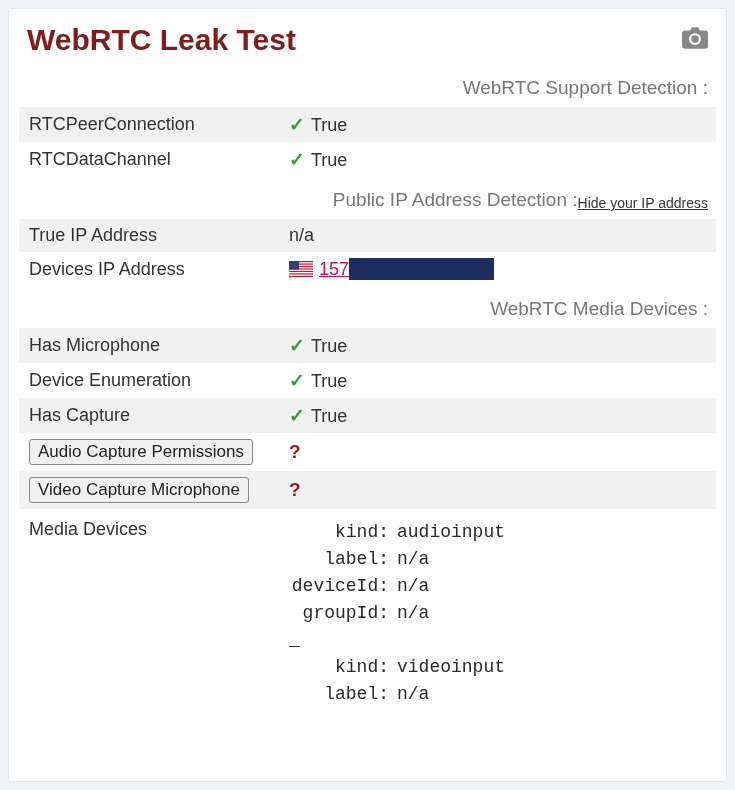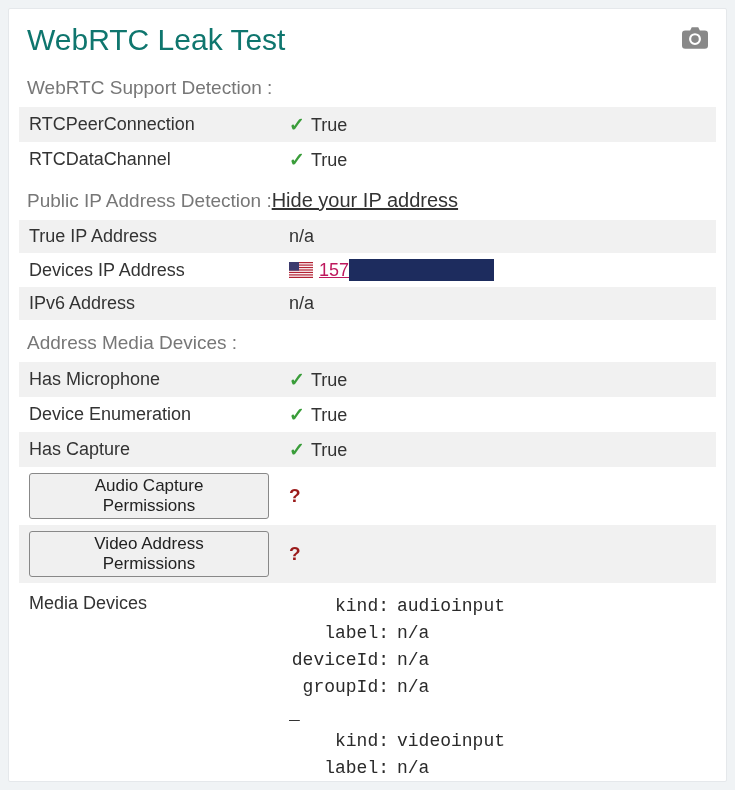--- a/index.html
+++ b/index.html
@@ -19,56 +19,56 @@
       padding-bottom: 4px;
     }
     .header {
       display: flex;
       justify-content: space-between;
       align-items: center;
       padding: 14px 18px 8px 18px;
     }
     .header h1 {
       font-size: 30px;
-      font-weight: 400;
-      color: #0f766e;
+      font-weight: 700;
+      color: #7f1d1d;
     }
     .camera-icon svg { width: 26px; height: 24px; fill: #888; }
     .section-header {
       display: flex;
-      justify-content: flex-start;
+      justify-content: flex-end;
       align-items: flex-end;
       padding: 12px 18px 8px 18px;
       color: #777;
       font-size: 19px;
     }
     .section-header a {
       color: #333;
-      font-size: 20px;
+      font-size: 14px;
       text-decoration: underline;
     }
     table {
       width: calc(100% - 20px);
       margin: 0 10px;
       border-collapse: collapse;
       font-size: 18px;
       color: #333;
     }
     tr { height: 28px; }
     tr:nth-child(odd) { background: #f1f1f1; }
     td { padding: 6px 10px; vertical-align: middle; }
     td:first-child { width: 260px; }
     .check { color: #3a9d3a; font-weight: bold; font-size: 19px; margin-right: 6px; }
     .question { color: #9a1a1a; font-weight: bold; font-size: 19px; }
     .btn {
       background: #f0f0f0;
       border: 1px solid #888;
       border-radius: 3px;
       font-size: 17px;
-      padding: 2px 24px;
+      padding: 2px 8px;
       cursor: pointer;
       color: #222;
       font-family: inherit;
     }
     .flag {
       display: inline-block;
       width: 24px; height: 16px;
       vertical-align: middle;
       margin-right: 6px;
     }
@@ -129,50 +129,46 @@
                 <rect y="3.69" width="24" height="1.23" fill="#fff"></rect>
                 <rect y="6.15" width="24" height="1.23" fill="#fff"></rect>
                 <rect y="8.61" width="24" height="1.23" fill="#fff"></rect>
                 <rect y="11.07" width="24" height="1.23" fill="#fff"></rect>
                 <rect y="13.54" width="24" height="1.23" fill="#fff"></rect>
                 <rect width="10" height="8.6" fill="#3c3b6e"></rect>
               </svg>
         </span><a href="#" class="ip-link">157</a><span class="redact"></span>
       </td>
     </tr>
-    <tr>
-      <td>IPv6 Address</td>
-      <td>n/a</td>
-    </tr>
   </tbody>
     </table>
 
   <div class="section-header">
-    <span>Address Media Devices :</span>
+    <span>WebRTC Media Devices :</span>
   </div>
   <table>
     <tbody>
         <tr>
       <td>Has Microphone</td>
       <td><span class="check">✓</span><span>True</span></td>
     </tr>
     <tr>
       <td>Device Enumeration</td>
       <td><span class="check">✓</span><span>True</span></td>
     </tr>
     <tr>
       <td>Has Capture</td>
       <td><span class="check">✓</span><span>True</span></td>
     </tr>
     <tr>
       <td><button class="btn">Audio Capture Permissions</button></td>
       <td><span class="question">?</span></td>
     </tr>
     <tr>
-      <td><button class="btn">Video Address Permissions</button></td>
+      <td><button class="btn">Video Capture Microphone</button></td>
       <td><span class="question">?</span></td>
     </tr>
     <tr>
       <td class="vat">Media Devices</td>
       <td class="vat">
         <div class="mono-block"><span class="mono-key">kind:</span><span class="mono-val">audioinput</span>
 <span class="mono-key">label:</span><span class="mono-val">n/a</span>
 <span class="mono-key">deviceId:</span><span class="mono-val">n/a</span>
 <span class="mono-key">groupId:</span><span class="mono-val">n/a</span>
  

